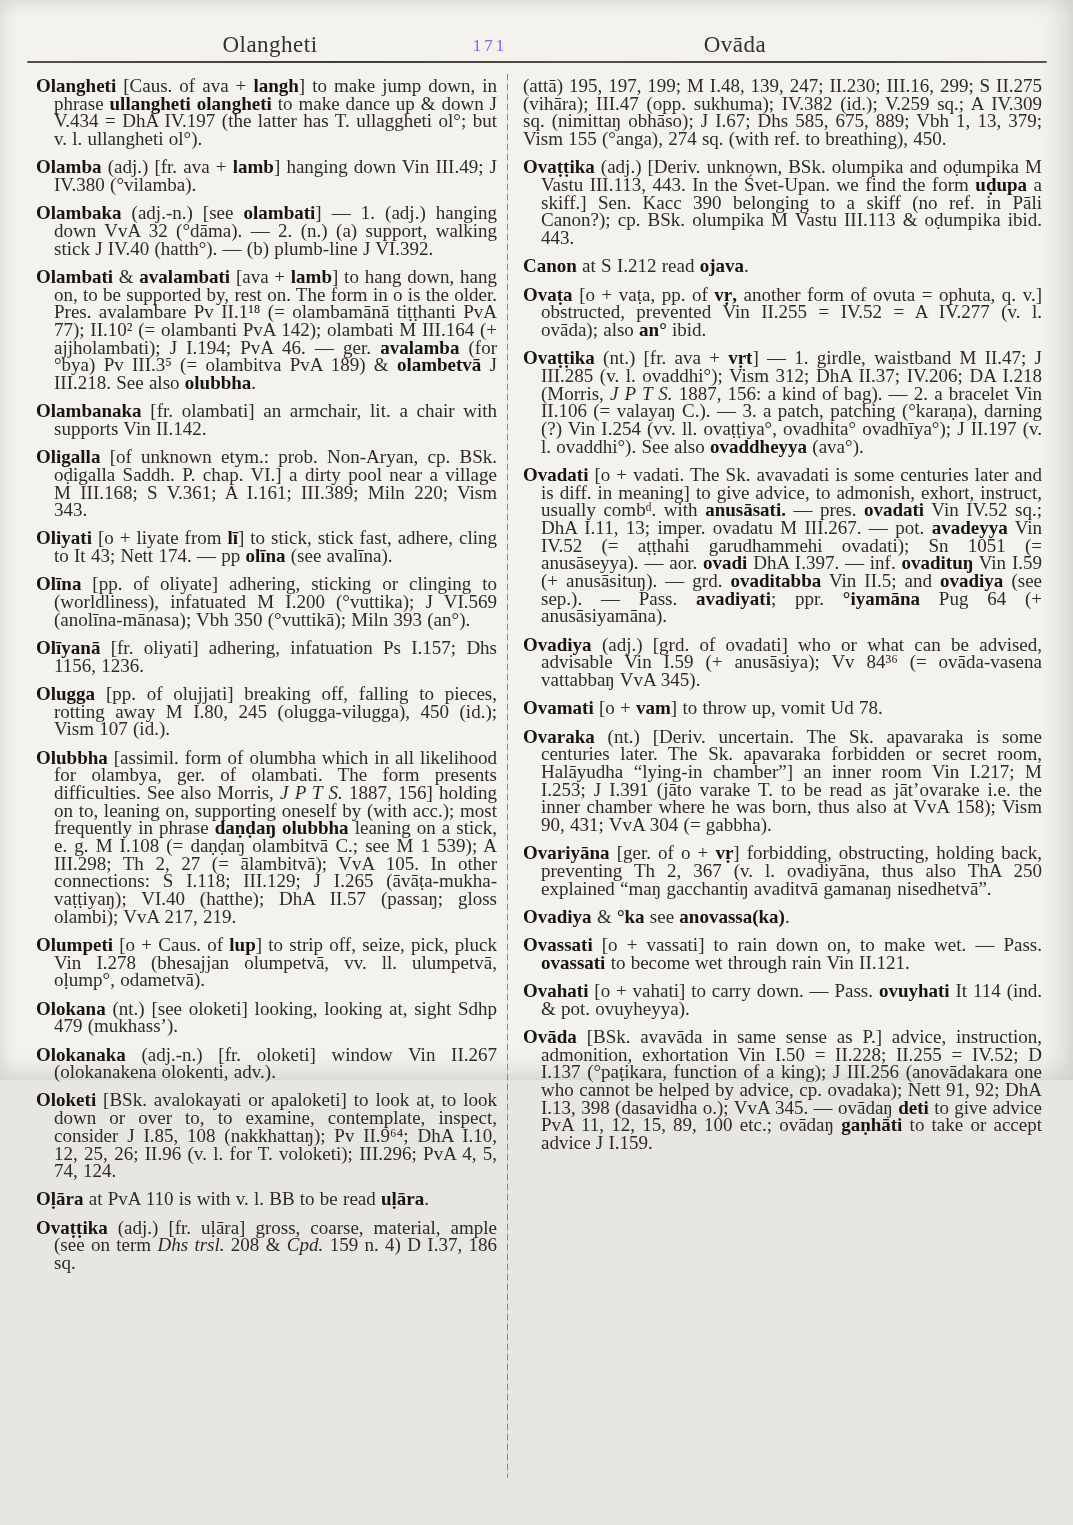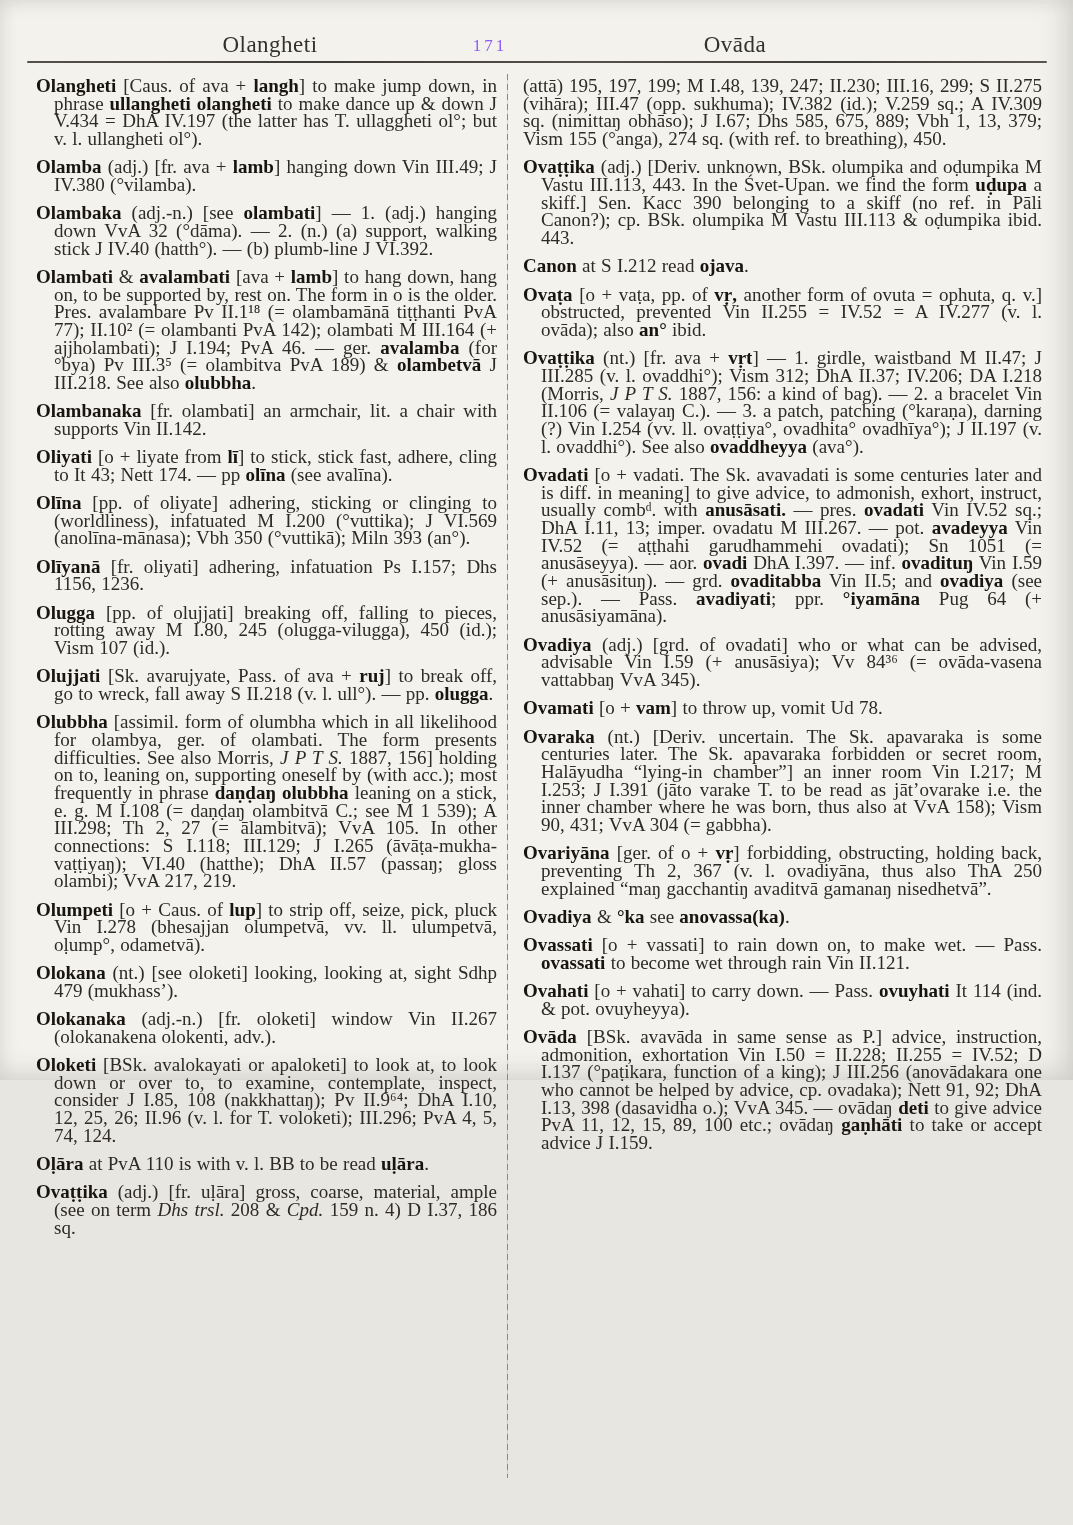--- a/index.html
+++ b/index.html
@@ -63,25 +63,25 @@
     <span class="head-word right">Ovāda</span>
   </div>
   <div class="head-rule"></div>
   <div class="col-divider"></div>
   <div class="column col-left" id="left-column">
       <p class="entry"><b class="headword">Olangheti</b> [Caus. of ava + <b class="hw-inline">langh</b>] to make jump down, in phrase <b class="hw-inline">ullangheti olangheti</b> to make dance up &amp; down J V.434 = DhA IV.197 (the latter has T. ullaggheti ol°; but v. l. ullangheti ol°).</p>
       <p class="entry"><b class="headword">Olamba</b> (adj.) [fr. ava + <b class="hw-inline">lamb</b>] hanging down Vin III.49; J IV.380 (°vilamba).</p>
       <p class="entry"><b class="headword">Olambaka</b> (adj.-n.) [see <b class="hw-inline">olambati</b>] — 1. (adj.) hanging down VvA 32 (°dāma). — 2. (n.) (a) support, walking stick J IV.40 (hatth°). — (b) plumb-line J VI.392.</p>
       <p class="entry"><b class="headword">Olambati</b> &amp; <b class="hw-inline">avalambati</b> [ava + <b class="hw-inline">lamb</b>] to hang down, hang on, to be supported by, rest on. The form in o is the older. Pres. avalambare Pv II.1¹⁸ (= olambamānā tiṭṭhanti PvA 77); II.10² (= olambanti PvA 142); olambati M III.164 (+ ajjholambati); J I.194; PvA 46. — ger. <b class="hw-inline">avalamba</b> (for °bya) Pv III.3⁵ (= olambitva PvA 189) &amp; <b class="hw-inline">olambetvā</b> J III.218. See also <b class="hw-inline">olubbha</b>.</p>
       <p class="entry"><b class="headword">Olambanaka</b> [fr. olambati] an armchair, lit. a chair with supports Vin II.142.</p>
+      <p class="entry"><b class="headword">Oligalla</b> [of unknown etym.: prob. Non-Aryan, cp. BSk. oḍigalla Saddh. P. chap. VI.] a dirty pool near a village M III.168; S V.361; A I.161; III.389; Miln 220; Vism 343.</p>
       <p class="entry"><b class="headword">Oliyati</b> [o + liyate from <b class="hw-inline">lī</b>] to stick, stick fast, adhere, cling to It 43; Nett 174. — pp <b class="hw-inline">olīna</b> (see avalīna).</p>
       <p class="entry"><b class="headword">Olīna</b> [pp. of oliyate] adhering, sticking or clinging to (worldliness), infatuated M I.200 (°vuttika); J VI.569 (anolīna-mānasa); Vbh 350 (°vuttikā); Miln 393 (an°).</p>
       <p class="entry"><b class="headword">Olīyanā</b> [fr. oliyati] adhering, infatuation Ps I.157; Dhs 1156, 1236.</p>
       <p class="entry"><b class="headword">Olugga</b> [pp. of olujjati] breaking off, falling to pieces, rotting away M I.80, 245 (olugga-vilugga), 450 (id.); Vism 107 (id.).</p>
-      <p class="entry"><b class="headword">Olujjati</b> [Sk. avarujyate, Pass. of ava + <b class="hw-inline">ruj</b>] to break off, go to wreck, fall away S II.218 (v. l. ull°). — pp. <b class="hw-inline">olugga</b>.</p>
       <p class="entry"><b class="headword">Olubbha</b> [assimil. form of olumbha which in all likelihood for olambya, ger. of olambati. The form presents difficulties. See also Morris, <i>J P T S.</i> 1887, 156] holding on to, leaning on, supporting oneself by (with acc.); most frequently in phrase <b class="hw-inline">daṇḍaŋ olubbha</b> leaning on a stick, e. g. M I.108 (= daṇḍaŋ olambitvā C.; see M 1 539); A III.298; Th 2, 27 (= ālambitvā); VvA 105. In other connections: S I.118; III.129; J I.265 (āvāṭa-mukha-vaṭṭiyaŋ); VI.40 (hatthe); DhA II.57 (passaŋ; gloss olambi); VvA 217, 219.</p>
       <p class="entry"><b class="headword">Olumpeti</b> [o + Caus. of <b class="hw-inline">lup</b>] to strip off, seize, pick, pluck Vin I.278 (bhesajjan olumpetvā, vv. ll. ulumpetvā, oḷump°, odametvā).</p>
       <p class="entry"><b class="headword">Olokana</b> (nt.) [see oloketi] looking, looking at, sight Sdhp 479 (mukhass’).</p>
       <p class="entry"><b class="headword">Olokanaka</b> (adj.-n.) [fr. oloketi] window Vin II.267 (olokanakena olokenti, adv.).</p>
       <p class="entry"><b class="headword">Oloketi</b> [BSk. avalokayati or apaloketi] to look at, to look down or over to, to examine, contemplate, inspect, consider J I.85, 108 (nakkhattaŋ); Pv II.9⁶⁴; DhA I.10, 12, 25, 26; II.96 (v. l. for T. voloketi); III.296; PvA 4, 5, 74, 124.</p>
       <p class="entry"><b class="headword">Oḷāra</b> at PvA 110 is with v. l. BB to be read <b class="hw-inline">uḷāra</b>.</p>
       <p class="entry"><b class="headword">Ovaṭṭika</b> (adj.) [fr. uḷāra] gross, coarse, material, ample (see on term <i>Dhs trsl.</i> 208 &amp; <i>Cpd.</i> 159 n. 4) D I.37, 186 sq.</p>
     </div>
   <div class="column col-right" id="right-column">
       <p class="entry continuation">(attā) 195, 197, 199; M I.48, 139, 247; II.230; III.16, 299; S II.275 (vihāra); III.47 (opp. sukhuma); IV.382 (id.); V.259 sq.; A IV.309 sq. (nimittaŋ obhāso); J I.67; Dhs 585, 675, 889; Vbh 1, 13, 379; Vism 155 (°anga), 274 sq. (with ref. to breathing), 450.</p>

